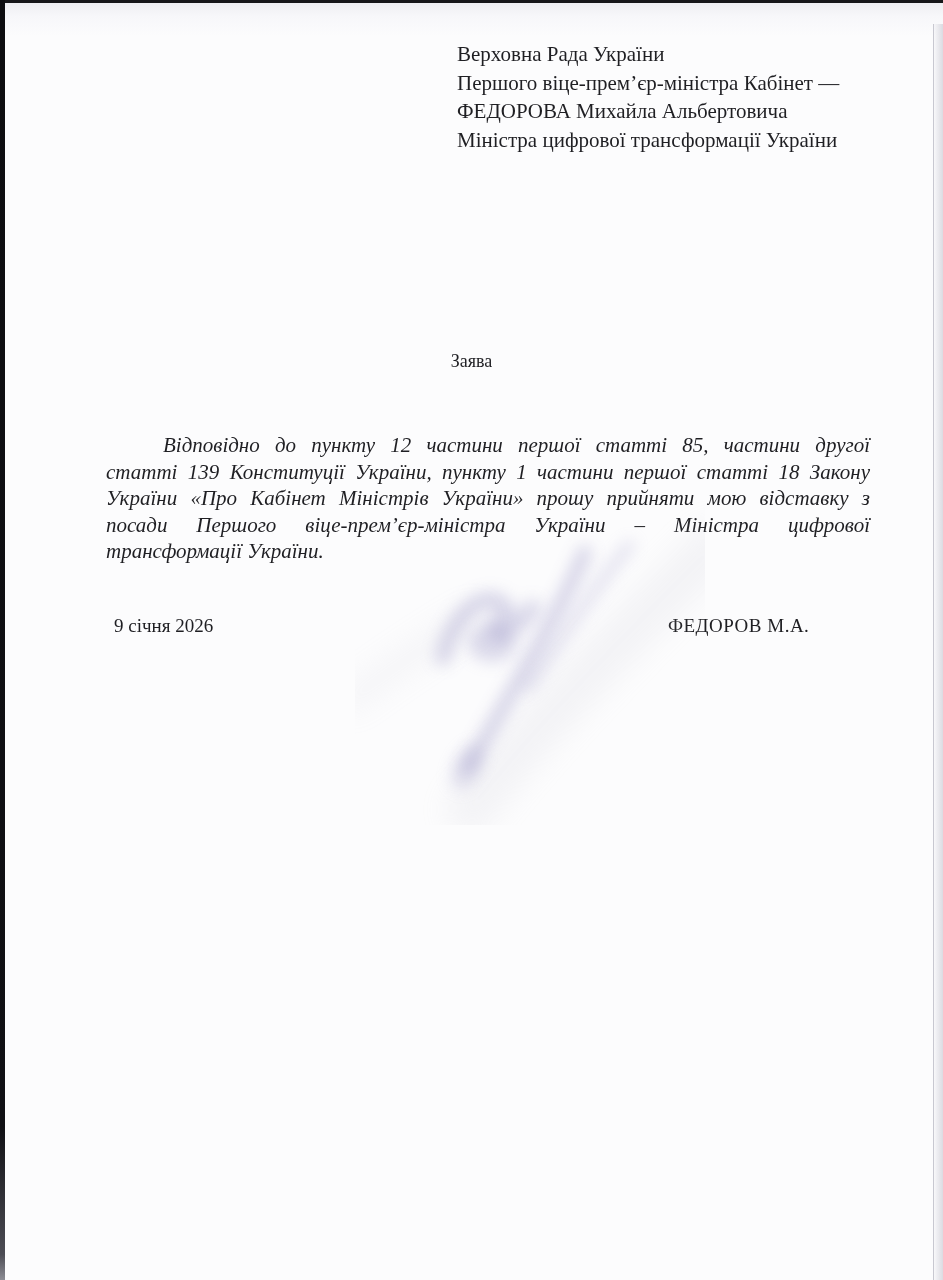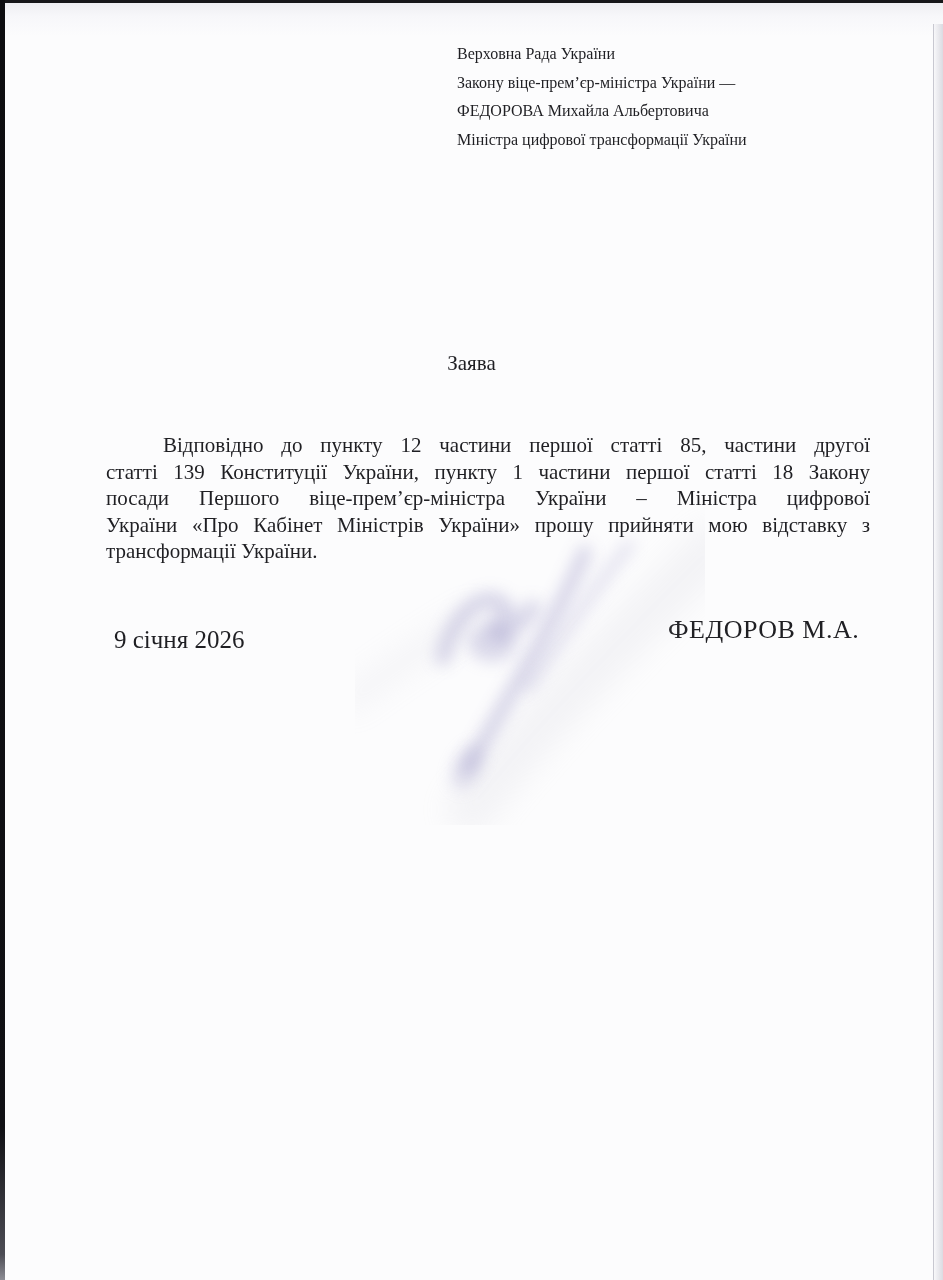--- a/index.html
+++ b/index.html
@@ -27,38 +27,38 @@
     background: linear-gradient(to bottom, #0d0d10 0%, #101014 88%, #4c4c54 98%, #8c8c94 100%);
   }
   .edge-right {
     position: absolute; top: 24px; right: 0; width: 9px; bottom: 0;
     background: linear-gradient(to right, rgba(214,214,222,0.12), #dbdbe2);
     border-left: 1px solid rgba(150,150,160,0.28);
   }
   
   .recipient {
     position: absolute; left: 457px; top: 40px;
-    font-size: 16px; line-height: 28.5px; white-space: nowrap;
+    font-size: 21px; line-height: 28.5px; white-space: nowrap;
   }
   .title {
     position: absolute; top: 351px; left: 0; width: 100%;
-    text-align: center; font-size: 21px;
+    text-align: center; font-size: 18px;
   }
   .body-text {
     position: absolute; left: 106px; top: 432px; width: 764px;
     font-size: 21px; line-height: 26.5px;
   }
-  .jline { text-align: justify; text-align-last: justify; }
+  .jline { text-align: justify; text-align-last: justify; font-style: italic; }
   .jline.first { padding-left: 57px; }
   .jline.last { text-align: center; text-align-last: left; }
   .date {
-    position: absolute; left: 114px; top: 615px; font-size: 25px; margin-top: 11px;
+    position: absolute; left: 114px; top: 615px; font-size: 19px;
   }
   .signee {
-    position: absolute; left: 668px; top: 615px; font-size: 26px; letter-spacing: 0.5px;
+    position: absolute; left: 668px; top: 615px; font-size: 19px; letter-spacing: 0.5px;
   }
   .signature {
     position: absolute; left: 355px; top: 495px; width: 350px; height: 330px;
     pointer-events: none;
   }
   .ink { stroke: var(--ink, #9e9ac8); fill: none; stroke-linecap: round; }
   .ink-fill { fill: var(--ink, #9e9ac8); }
   .crease { stroke: #c6c6d2; fill: none; stroke-linecap: round; }
 </style>
 </head>
@@ -66,32 +66,32 @@
 
 <div class="scan">
 
   <div class="top-shade"></div>
   <div class="edge-top-line"></div>
   <div class="edge-left"></div>
   <div class="edge-right"></div>
 
   <div class="recipient">
     <div>Верховна Рада України</div>
-    <div>Закону віце-прем’єр-міністра України —</div>
+    <div>Першого віце-прем’єр-міністра Кабінет —</div>
     <div>ФЕДОРОВА Михайла Альбертовича</div>
     <div>Міністра цифрової трансформації України</div>
   </div>
 
   <div class="title">Заява</div>
 
   <div class="body-text">
     <div class="jline first">Відповідно до пункту 12 частини першої статті 85, частини другої</div>
     <div class="jline">статті 139 Конституції України, пункту 1 частини першої статті 18 Закону</div>
+    <div class="jline">України «Про Кабінет Міністрів України» прошу прийняти мою відставку з</div>
     <div class="jline">посади Першого віце-прем’єр-міністра України – Міністра цифрової</div>
-    <div class="jline">України «Про Кабінет Міністрів України» прошу прийняти мою відставку з</div>
     <div class="jline last">трансформації України.</div>
   </div>
 
   <div class="date">9 січня 2026</div>
   <div class="signee">ФЕДОРОВ М.А.</div>
 
   <svg class="signature" viewBox="0 0 350 330" xmlns="http://www.w3.org/2000/svg">
     <defs>
       <filter id="f-ink" x="-60%" y="-60%" width="220%" height="220%">
         <feGaussianBlur stdDeviation="8"></feGaussianBlur>

